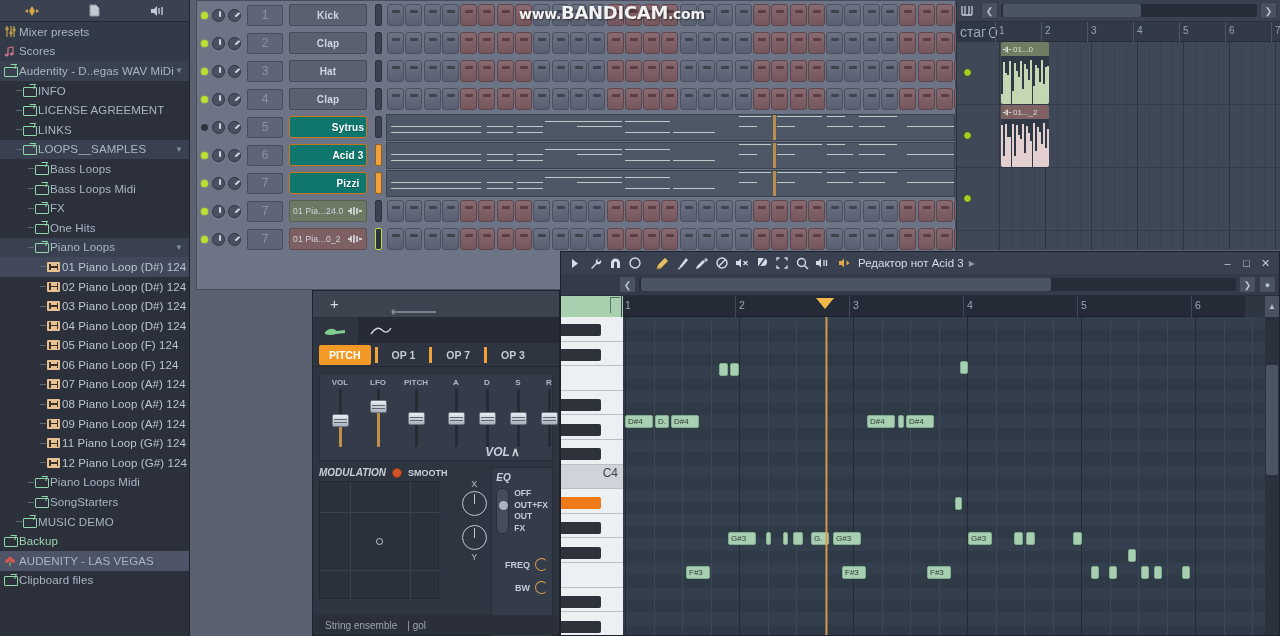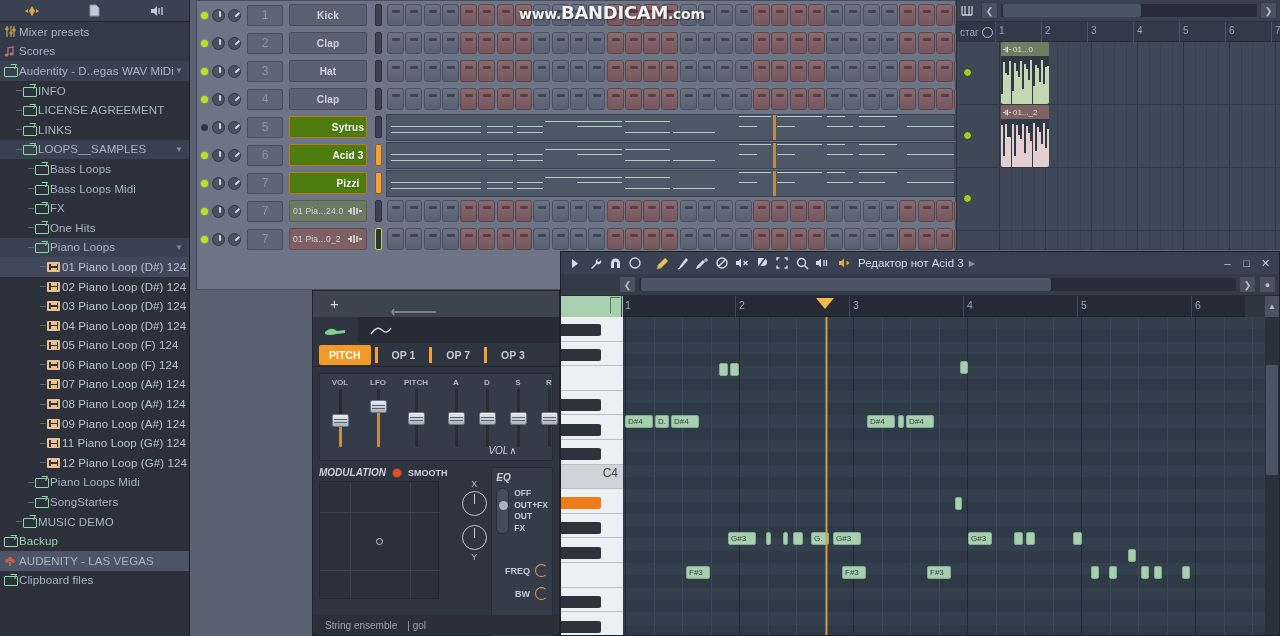--- a/index.html
+++ b/index.html
@@ -53,21 +53,21 @@
     border:1px solid #2f3642; margin-right:3px; position:relative; flex:0 0 auto; }
   .knob::after { content:""; position:absolute; left:5.5px; top:1px; width:2px; height:6px;
     background:#cdd6e0; border-radius:1px; }
   .knob.pan::after { transform-origin:1px 5px; transform:rotate(48deg); }
   .chnum { width:36px; height:21px; background:#5e6576; border:1px solid #464d5c;
     border-radius:2px; color:#8b93a5; font-size:12px; display:flex; align-items:center;
     justify-content:center; margin:0 6px 0 3px; flex:0 0 auto; }
   .chname { width:78px; height:22px; border-radius:2px; display:flex; align-items:center;
     justify-content:center; font-size:10px; font-weight:bold; color:#cfd6e0;
     background:#59606f; border:1px solid #454b5a; flex:0 0 auto; letter-spacing:.2px; }
-  .chname.orange { background:#4d7c0f; border-color:#c4761a; color:#fff;
+  .chname.orange { background:#0f766e; border-color:#c4761a; color:#fff;
     text-shadow:0 1px 0 rgba(0,0,0,.25);padding-left:40px; }
   .chname.green { background:#6c7a63; border-color:#566051; font-size:8.5px; font-weight:normal;
     justify-content:space-between; padding:0 3px; }
   .chname.red { background:#7e6063; border-color:#634c4f; font-size:8.5px; font-weight:normal;
     justify-content:space-between; padding:0 3px; }
   .vbar { width:7px; height:22px; background:#3c4250; border:1px solid #2c323d;
     border-radius:2px; margin:0 5px 0 8px; flex:0 0 auto; }
   .vbar.amber { background:#f0a13a; border-color:#8d5e1f; }
   .vbar.lime { background:#2c3340; border:1.5px solid #bede3a; }
   .steps { display:flex; gap:1.3px; }
@@ -132,21 +132,21 @@
   .slgroup { display:flex; gap:10px; }
   .slcol { width:28px; display:flex; flex-direction:column; align-items:center; }
   .slcol .cap { font-size:8px; color:#aeb7c3; font-weight:bold; margin-bottom:2px; }
   .sltrack { width:3px; height:58px; background:#262b34; position:relative; border-radius:1px; }
   .slfill { position:absolute; bottom:0; width:3px; background:#c38e4a; border-radius:1px; }
   .slhandle { position:absolute; left:-7px; width:17px; height:13px;
     background:linear-gradient(#e9eef3,#a8b2bd); border:1px solid #6d7682; border-radius:2px; }
   .slhandle::after { content:""; position:absolute; left:1px; top:4px; right:1px; height:1px;
     background:#5c646f; box-shadow:0 3px 0 #5c646f; }
   .sy-vdiv { width:1px; background:#272d37; margin:0 7px; }
-  #sy-vol-lbl { font-size:10px; color:#c8d0da; font-style:italic; font-weight:normal;
+  #sy-vol-lbl { font-size:12px; color:#c8d0da; font-style:italic; font-weight:bold;
     text-align:left; margin-top:-2px; }
   #sy-mod { display:flex; height:170px; }
   .modhdr { font-size:10px; color:#c8d0da; font-style:italic; font-weight:bold; }
   #modpad { background:#2b313b; border:1px solid #232830; position:relative; }
   #modpad .cross { position:absolute; background:#3a424e; }
   #modpad .dot { position:absolute; width:7px; height:7px; border:1.3px solid #c4ccd6;
     border-radius:50%; }
   .bigknob { width:25px; height:25px; border-radius:50%; border:1.5px solid #c0c8d2;
     position:relative; }
   .bigknob::after { content:""; position:absolute; left:11px; top:2px; width:1.5px; height:10px;
@@ -881,21 +881,21 @@
       </div>
       <div class="sbtn" style="margin-left:4px">❮</div>
       <div style="flex:1;height:13px;background:#262d38;border-radius:2px;position:relative;margin:0 3px">
         <div style="position:absolute;left:2px;top:0;width:138px;height:13px;background:#4b5462;border-radius:2px"></div>
       </div>
       <div class="sbtn" style="margin-right:3px">❯</div>
     </div>
     <div id="pl-ruler">
       <div style="position:absolute;left:0;top:0;width:40px;height:20px;background:#2f3744;
         display:flex;align-items:center;padding-left:3px;gap:3px">
-        <span style="font-size:10px;color:#9aa7b6">стаг</span>
+        <span style="font-size:14px;color:#9aa7b6">стаг</span>
         <span style="width:11px;height:11px;border:1.4px solid #b6c0cc;border-radius:50%"></span>
       </div>
       <div id="pl-bars">
           <div class="plbar" style="left: 42px;"><i></i>1</div>
           <div class="plbar" style="left: 88px;"><i></i>2</div>
           <div class="plbar" style="left: 134px;"><i></i>3</div>
           <div class="plbar" style="left: 180px;"><i></i>4</div>
           <div class="plbar" style="left: 226px;"><i></i>5</div>
           <div class="plbar" style="left: 272px;"><i></i>6</div>
           <div class="plbar" style="left: 318px;"><i></i>7</div>
@@ -1200,21 +1200,21 @@
           <div id="eq-sel">
             <div class="pill" style="top:12px"></div>
           </div>
           <div id="eq-opts">
               <div class="eqopt">OFF</div>
               <div class="eqopt">OUT+FX</div>
               <div class="eqopt">OUT</div>
               <div class="eqopt">FX</div>
             </div>
         </div>
-        <div style="display:flex;align-items:center;gap:5px;margin-top:30px;justify-content:flex-end">
+        <div style="display:flex;align-items:center;gap:5px;margin-top:24px;justify-content:flex-end">
           <span class="eqlbl">FREQ</span>
           <span class="eqknob"></span>
         </div>
         <div style="display:flex;align-items:center;gap:5px;margin-top:10px;justify-content:flex-end">
           <span class="eqlbl">BW</span>
           <span class="eqknob"></span>
         </div>
       </div>
     </div>
     <div id="sy-foot">

